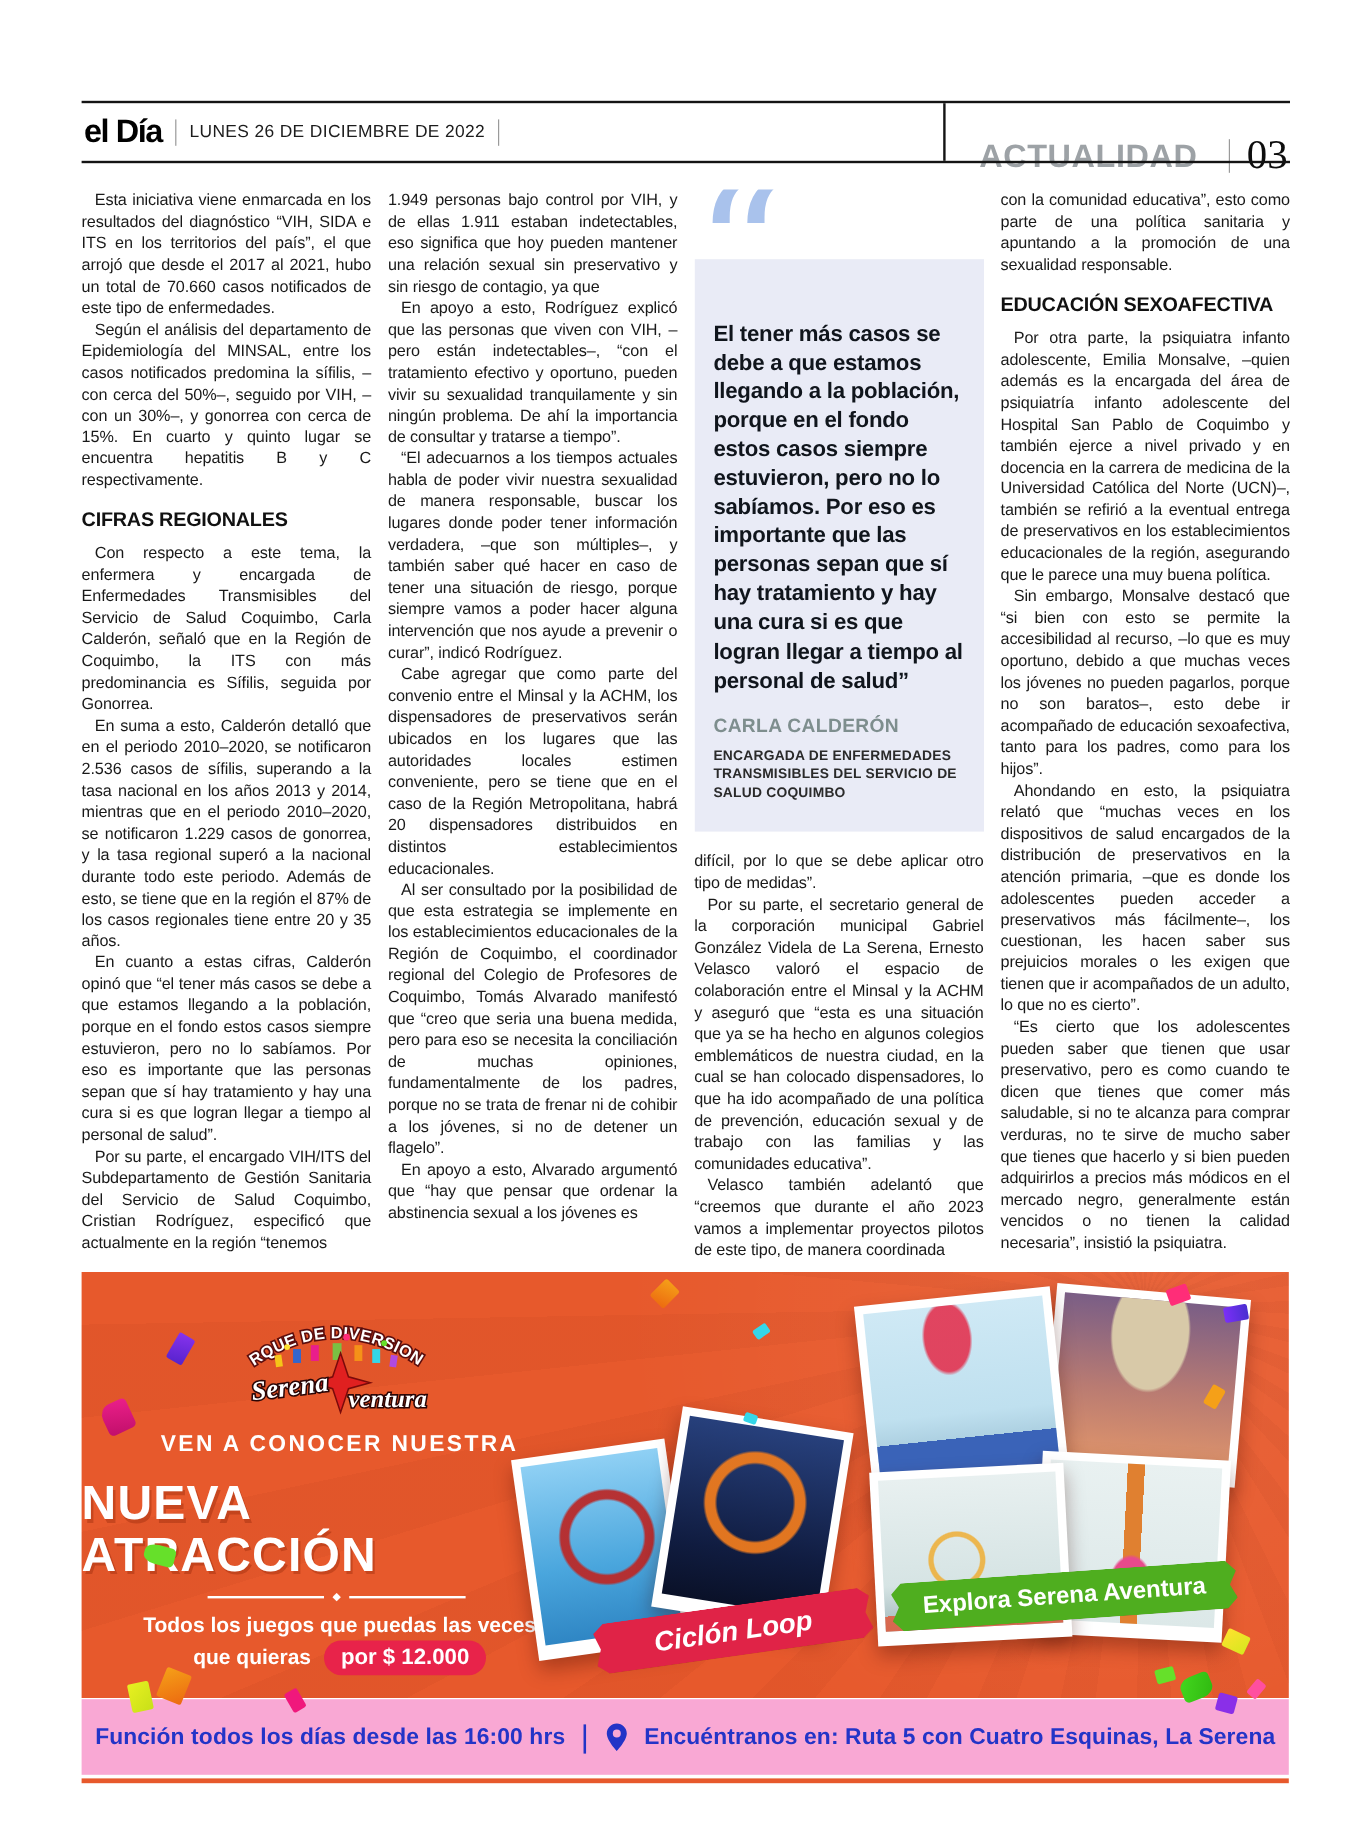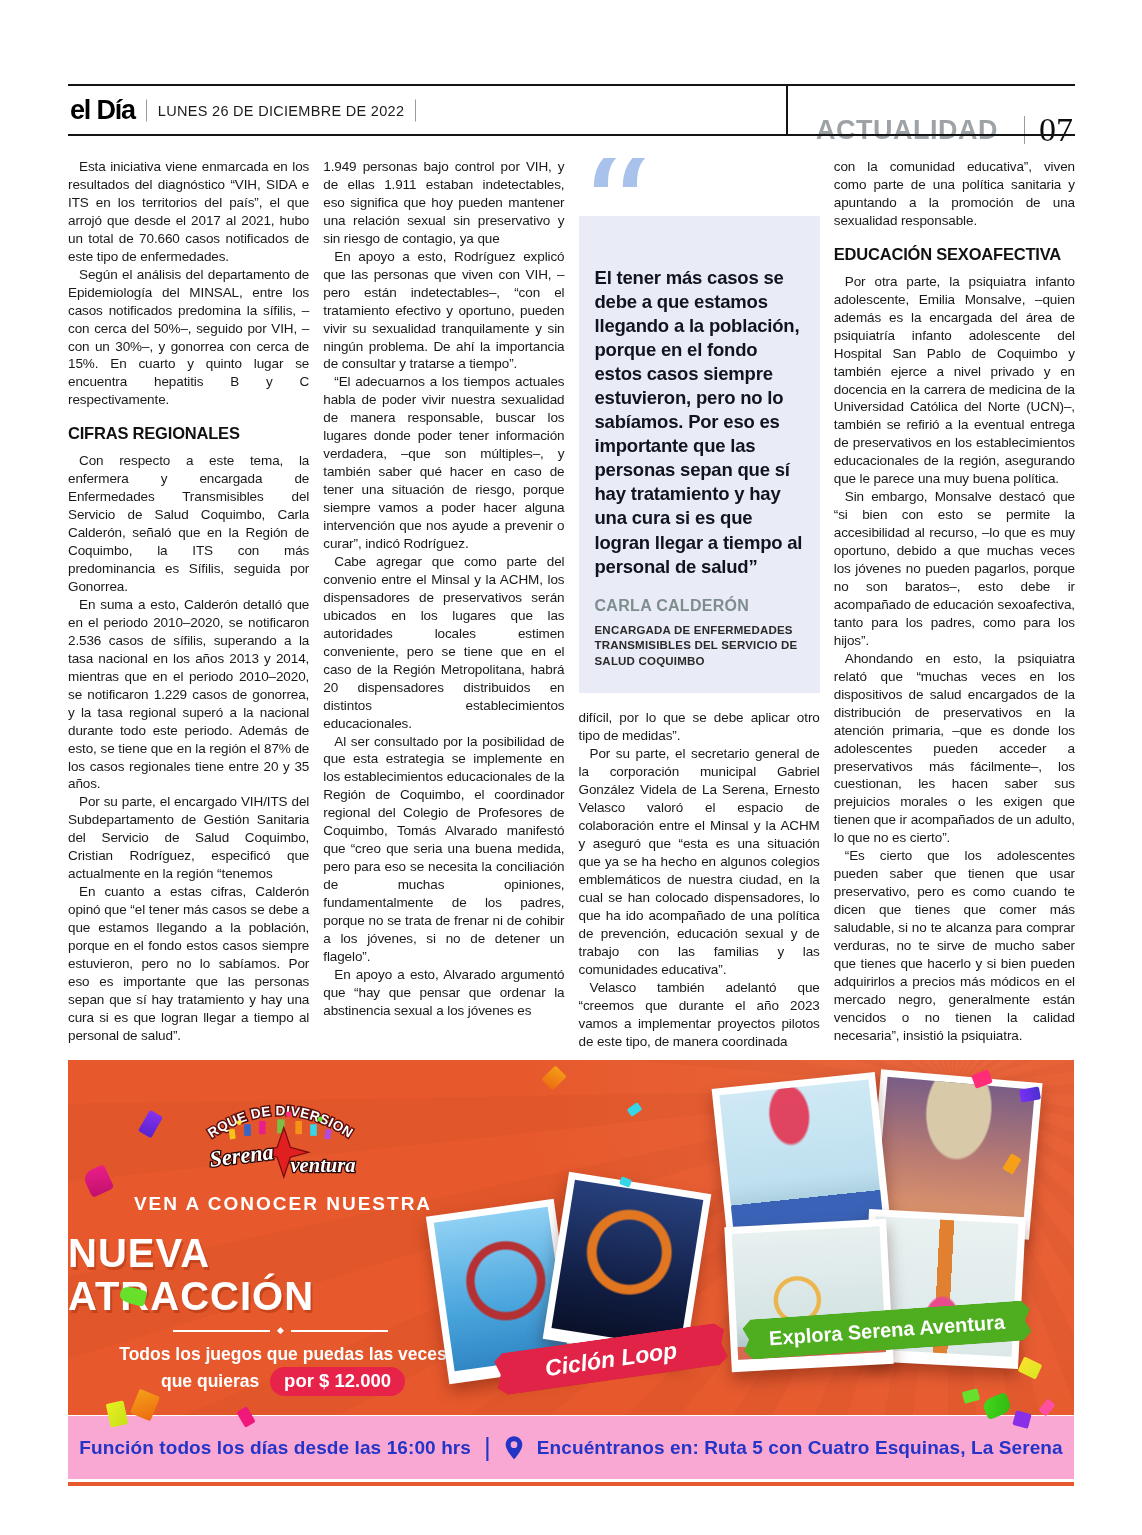--- a/index.html
+++ b/index.html
@@ -111,34 +111,34 @@
     <div class="mh-left">
       <span class="logo">el Día</span>
       <span class="vbar"></span>
       <span class="date">LUNES 26 DE DICIEMBRE DE 2022</span>
       <span class="vbar"></span>
     </div>
     <div class="vdivider"></div>
     <div class="mh-right">
       <span class="section">ACTUALIDAD</span>
       <span class="vbar vbar2"></span>
-      <span class="pagenum">07</span>
+      <span class="pagenum">03</span>
     </div>
     <div class="rule rule-bottom"></div>
   </header>
 
   <main class="article">
     <div class="col">
         <div class="para">Esta iniciativa viene enmarcada en los resultados del diagnóstico “VIH, SIDA e ITS en los territorios del país”, el que arrojó que desde el 2017 al 2021, hubo un total de 70.660 casos notificados de este tipo de enfermedades.</div>
         <div class="para">Según el análisis del departamento de Epidemiología del MINSAL, entre los casos notificados predomina la sífilis, –con cerca del 50%–, seguido por VIH, –con un 30%–, y gonorrea con cerca de 15%. En cuarto y quinto lugar se encuentra hepatitis B y C respectivamente.</div>
         <div class="sec-heading">CIFRAS REGIONALES</div>
         <div class="para">Con respecto a este tema, la enfermera y encargada de Enfermedades Transmisibles del Servicio de Salud Coquimbo, Carla Calderón, señaló que en la Región de Coquimbo, la ITS con más predominancia es Sífilis, seguida por Gonorrea.</div>
         <div class="para">En suma a esto, Calderón detalló que en el periodo 2010–2020, se notificaron 2.536 casos de sífilis, superando a la tasa nacional en los años 2013 y 2014, mientras que en el periodo 2010–2020, se notificaron 1.229 casos de gonorrea, y la tasa regional superó a la nacional durante todo este periodo. Además de esto, se tiene que en la región el 87% de los casos regionales tiene entre 20 y 35 años.</div>
+        <div class="para">En cuanto a estas cifras, Calderón opinó que “el tener más casos se debe a que estamos llegando a la población, porque en el fondo estos casos siempre estuvieron, pero no lo sabíamos. Por eso es importante que las personas sepan que sí hay tratamiento y hay una cura si es que logran llegar a tiempo al personal de salud”.</div>
         <div class="para">Por su parte, el encargado VIH/ITS del Subdepartamento de Gestión Sanitaria del Servicio de Salud Coquimbo, Cristian Rodríguez, especificó que actualmente en la región “tenemos</div>
-        <div class="para">En cuanto a estas cifras, Calderón opinó que “el tener más casos se debe a que estamos llegando a la población, porque en el fondo estos casos siempre estuvieron, pero no lo sabíamos. Por eso es importante que las personas sepan que sí hay tratamiento y hay una cura si es que logran llegar a tiempo al personal de salud”.</div>
       </div>
     <div class="col">
         <div class="para cont">1.949 personas bajo control por VIH, y de ellas 1.911 estaban indetectables, eso significa que hoy pueden mantener una relación sexual sin preservativo y sin riesgo de contagio, ya que</div>
         <div class="para">En apoyo a esto, Rodríguez explicó que las personas que viven con VIH, –pero están indetectables–, “con el tratamiento efectivo y oportuno, pueden vivir su sexualidad tranquilamente y sin ningún problema. De ahí la importancia de consultar y tratarse a tiempo”.</div>
         <div class="para">“El adecuarnos a los tiempos actuales habla de poder vivir nuestra sexualidad de manera responsable, buscar los lugares donde poder tener información verdadera, –que son múltiples–, y también saber qué hacer en caso de tener una situación de riesgo, porque siempre vamos a poder hacer alguna intervención que nos ayude a prevenir o curar”, indicó Rodríguez.</div>
         <div class="para">Cabe agregar que como parte del convenio entre el Minsal y la ACHM, los dispensadores de preservativos serán ubicados en los lugares que las autoridades locales estimen conveniente, pero se tiene que en el caso de la Región Metropolitana, habrá 20 dispensadores distribuidos en distintos establecimientos educacionales.</div>
         <div class="para">Al ser consultado por la posibilidad de que esta estrategia se implemente en los establecimientos educacionales de la Región de Coquimbo, el coordinador regional del Colegio de Profesores de Coquimbo, Tomás Alvarado manifestó que “creo que seria una buena medida, pero para eso se necesita la conciliación de muchas opiniones, fundamentalmente de los padres, porque no se trata de frenar ni de cohibir a los jóvenes, si no de detener un flagelo”.</div>
         <div class="para">En apoyo a esto, Alvarado argumentó que “hay que pensar que ordenar la abstinencia sexual a los jóvenes es</div>
       </div>
     <div class="col">
@@ -150,21 +150,21 @@
           <div class="quote-role">ENCARGADA DE ENFERMEDADES TRANSMISIBLES DEL SERVICIO DE SALUD COQUIMBO</div>
         </div>
       </div>
       <div>
           <div class="para cont">difícil, por lo que se debe aplicar otro tipo de medidas”.</div>
           <div class="para">Por su parte, el secretario general de la corporación municipal Gabriel González Videla de La Serena, Ernesto Velasco valoró el espacio de colaboración entre el Minsal y la ACHM y aseguró que “esta es una situación que ya se ha hecho en algunos colegios emblemáticos de nuestra ciudad, en la cual se han colocado dispensadores, lo que ha ido acompañado de una política de prevención, educación sexual y de trabajo con las familias y las comunidades educativa”.</div>
           <div class="para">Velasco también adelantó que “creemos que durante el año 2023 vamos a implementar proyectos pilotos de este tipo, de manera coordinada</div>
         </div>
     </div>
     <div class="col">
-        <div class="para cont">con la comunidad educativa”, viven como parte de una política sanitaria y apuntando a la promoción de una sexualidad responsable.</div>
+        <div class="para cont">con la comunidad educativa”, esto como parte de una política sanitaria y apuntando a la promoción de una sexualidad responsable.</div>
         <div class="sec-heading">EDUCACIÓN SEXOAFECTIVA</div>
         <div class="para">Por otra parte, la psiquiatra infanto adolescente, Emilia Monsalve, –quien además es la encargada del área de psiquiatría infanto adolescente del Hospital San Pablo de Coquimbo y también ejerce a nivel privado y en docencia en la carrera de medicina de la Universidad Católica del Norte (UCN)–, también se refirió a la eventual entrega de preservativos en los establecimientos educacionales de la región, asegurando que le parece una muy buena política.</div>
         <div class="para">Sin embargo, Monsalve destacó que “si bien con esto se permite la accesibilidad al recurso, –lo que es muy oportuno, debido a que muchas veces los jóvenes no pueden pagarlos, porque no son baratos–, esto debe ir acompañado de educación sexoafectiva, tanto para los padres, como para los hijos”.</div>
         <div class="para">Ahondando en esto, la psiquiatra relató que “muchas veces en los dispositivos de salud encargados de la distribución de preservativos en la atención primaria, –que es donde los adolescentes pueden acceder a preservativos más fácilmente–, los cuestionan, les hacen saber sus prejuicios morales o les exigen que tienen que ir acompañados de un adulto, lo que no es cierto”.</div>
         <div class="para">“Es cierto que los adolescentes pueden saber que tienen que usar preservativo, pero es como cuando te dicen que tienes que comer más saludable, si no te alcanza para comprar verduras, no te sirve de mucho saber que tienes que hacerlo y si bien pueden adquirirlos a precios más módicos en el mercado negro, generalmente están vencidos o no tienen la calidad necesaria”, insistió la psiquiatra.</div>
       </div>
   </main>
 
   <section class="ad">
     <div class="ad-orange">

